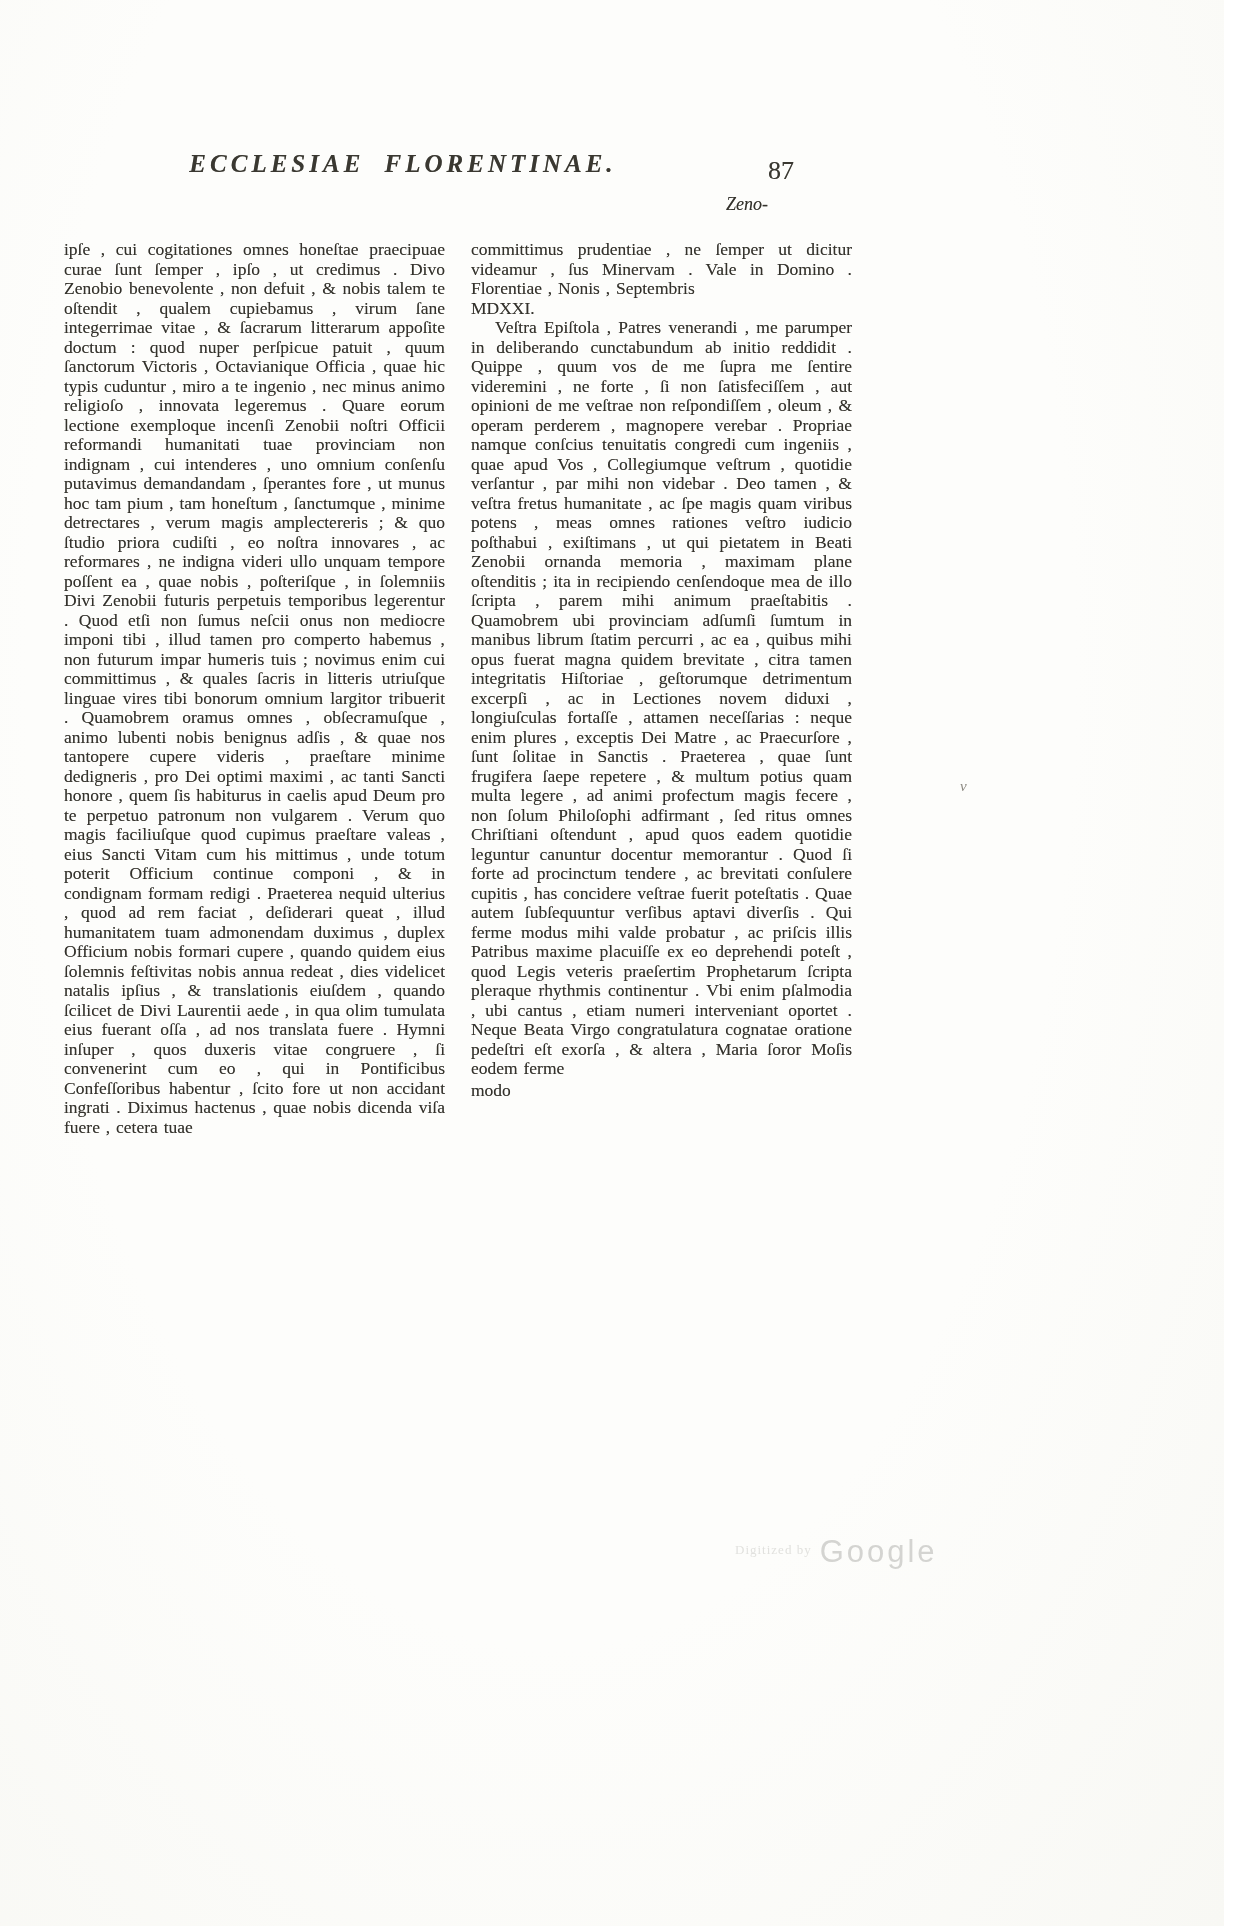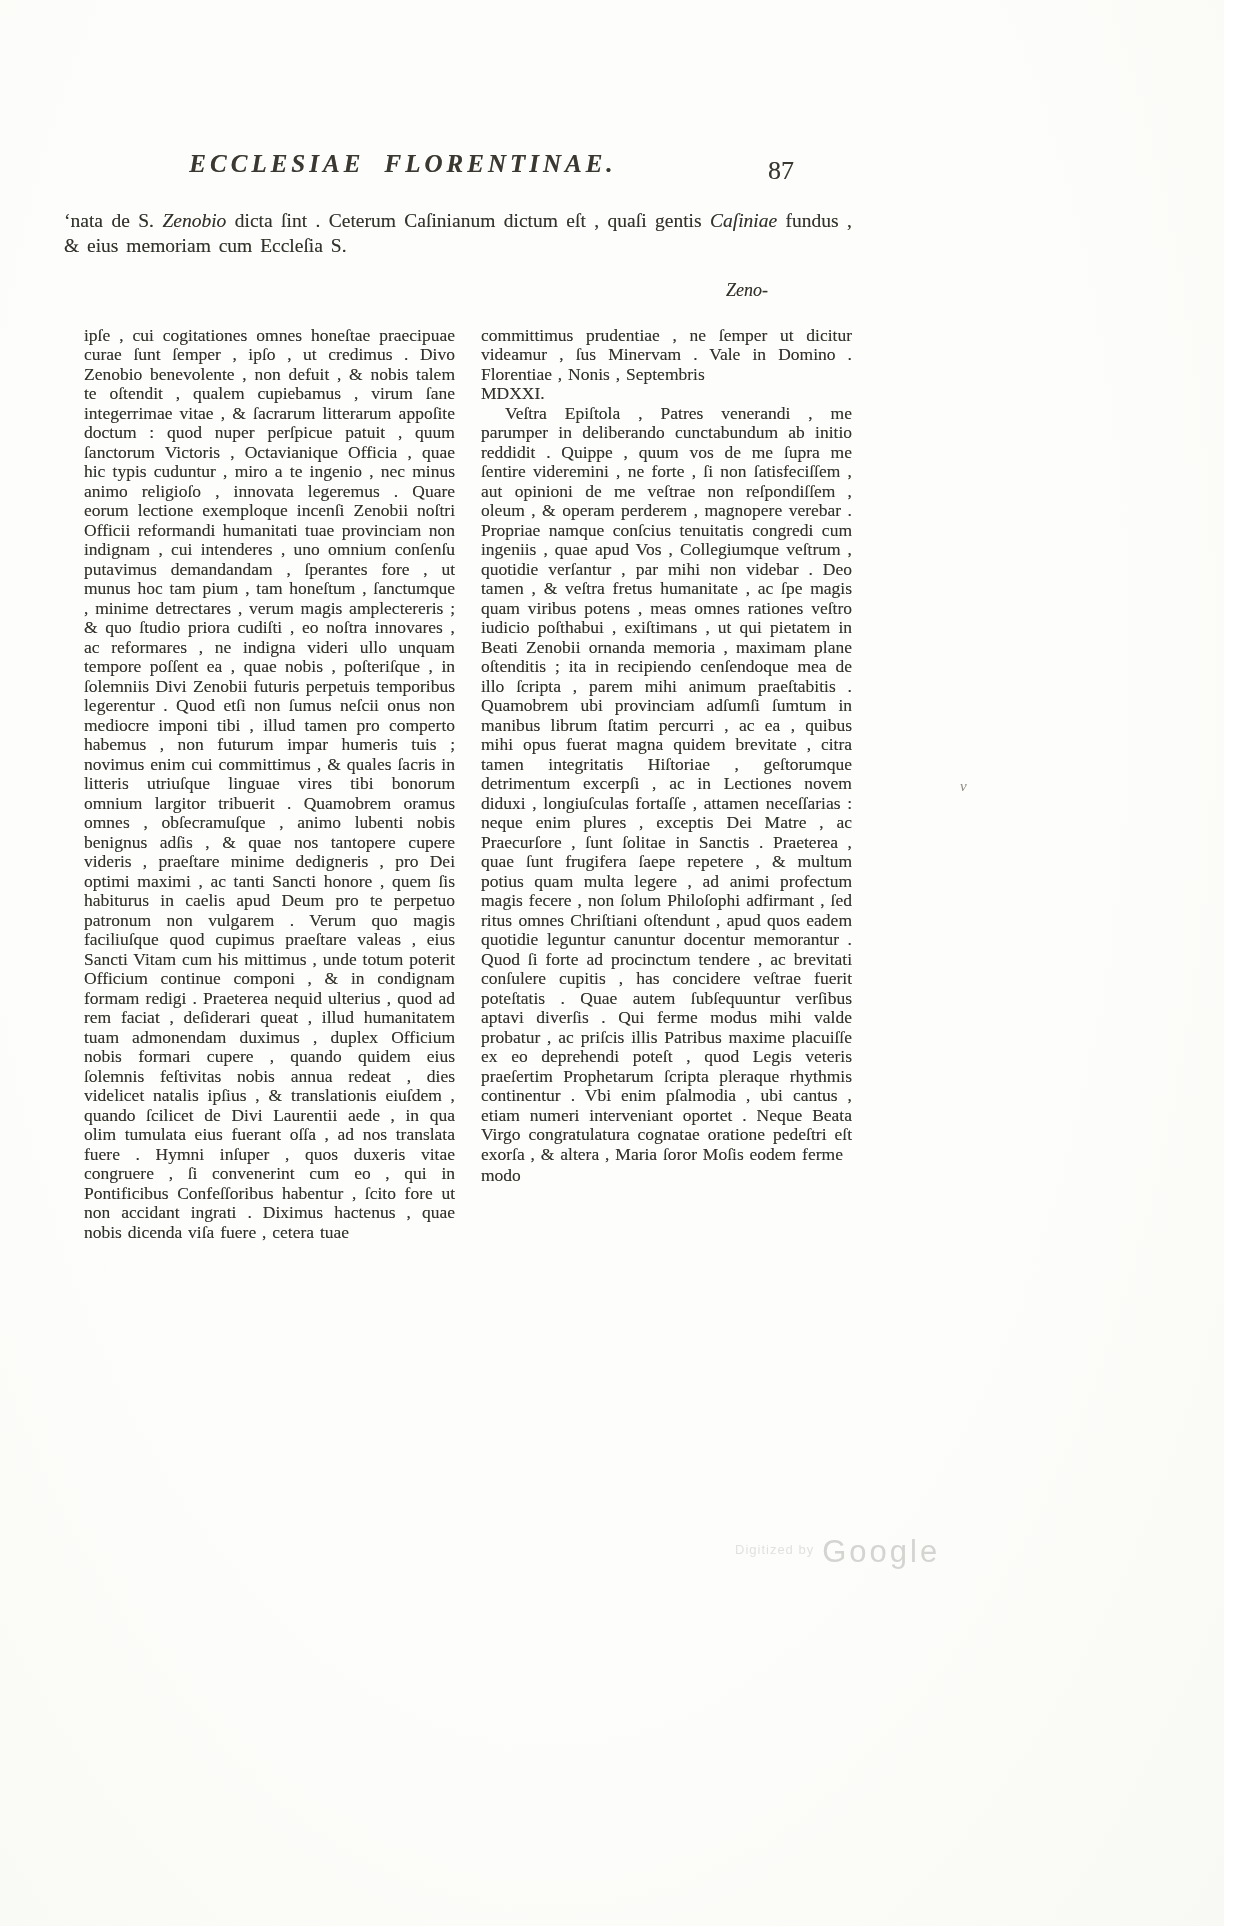--- a/index.html
+++ b/index.html
@@ -58,21 +58,20 @@
     text-align: right;
     padding-right: 84px;
     font-style: italic;
     font-size: 18px;
     line-height: 24px;
   }
   .columns {
     display: flex;
     gap: 26px;
     margin-top: 24px;
-    margin-left: 20px;
   }
   .col {
     width: 381px;
     font-size: 17.5px;
     line-height: 19.5px;
     text-align: justify;
     word-spacing: 1.5px;
   }
   .col p { margin: 0; }
   .closing-date {
@@ -102,21 +101,21 @@
   }
   .watermark {
     position: absolute;
     left: 735px;
     top: 1534px;
     white-space: nowrap;
     color: #d7d7d4;
     opacity: 0.95;
   }
   .watermark .wm-prefix {
-    font-family: Liberation Sans, sans-serif;
+    font-family: Liberation Serif, serif;
     font-size: 13px;
     letter-spacing: 1px;
     vertical-align: 8px;
     margin-right: 8px;
     color: #e0e0dd;
   }
   .watermark .wm-brand {
     font-family: "Liberation Sans", sans-serif;
     font-size: 31px;
     letter-spacing: 3px;
@@ -127,21 +126,20 @@
 <body>
 
 <div class="scan-page">
   <div class="content">
 
     <div class="running-head">
       <div class="running-title">ECCLESIAE FLORENTINAE.</div>
       <div class="page-number">87</div>
     </div>
 
-    <p class="intro"><span>‘nata de S. </span><span class="it">Zenobio</span><span> dicta ſint . Ceterum Caſinianum dictum eſt , quaſi gentis </span><span class="it">Caſiniae</span><span> fundus , &amp; eius memoriam cum Eccleſia S.</span></p>
 
     <div class="catchword-line">Zeno-</div>
 
     <div class="columns">
 
       <div class="col">
         <p>ipſe , cui cogitationes omnes honeſtae praecipuae curae ſunt ſemper , ipſo , ut credimus . Divo Zenobio benevolente , non defuit , &amp; nobis talem te oſtendit , qualem cupiebamus , virum ſane integerrimae vitae , &amp; ſacrarum litterarum appoſite doctum : quod nuper perſpicue patuit , quum ſanctorum Victoris , Octavianique Officia , quae hic typis cuduntur , miro a te ingenio , nec minus animo religioſo , innovata legeremus . Quare eorum lectione exemploque incenſi Zenobii noſtri Officii reformandi humanitati tuae provinciam non indignam , cui intenderes , uno omnium conſenſu putavimus demandandam , ſperantes fore , ut munus hoc tam pium , tam honeſtum , ſanctumque , minime detrectares , verum magis amplectereris ; &amp; quo ſtudio priora cudiſti , eo noſtra innovares , ac reformares , ne indigna videri ullo unquam tempore poſſent ea , quae nobis , poſteriſque , in ſolemniis Divi Zenobii futuris perpetuis temporibus legerentur . Quod etſi non ſumus neſcii onus non mediocre imponi tibi , illud tamen pro comperto habemus , non futurum impar humeris tuis ; novimus enim cui committimus , &amp; quales ſacris in litteris utriuſque linguae vires tibi bonorum omnium largitor tribuerit . Quamobrem oramus omnes , obſecramuſque , animo lubenti nobis benignus adſis , &amp; quae nos tantopere cupere videris , praeſtare minime dedigneris , pro Dei optimi maximi , ac tanti Sancti honore , quem ſis habiturus in caelis apud Deum pro te perpetuo patronum non vulgarem . Verum quo magis faciliuſque quod cupimus praeſtare valeas , eius Sancti Vitam cum his mittimus , unde totum poterit Officium continue componi , &amp; in condignam formam redigi . Praeterea nequid ulterius , quod ad rem faciat , deſiderari queat , illud humanitatem tuam admonendam duximus , duplex Officium nobis formari cupere , quando quidem eius ſolemnis feſtivitas nobis annua redeat , dies videlicet natalis ipſius , &amp; translationis eiuſdem , quando ſcilicet de Divi Laurentii aede , in qua olim tumulata eius fuerant oſſa , ad nos translata fuere . Hymni inſuper , quos duxeris vitae congruere , ſi convenerint cum eo , qui in Pontificibus Confeſſoribus habentur , ſcito fore ut non accidant ingrati . Diximus hactenus , quae nobis dicenda viſa fuere , cetera tuae</p>
       </div>
 
       <div class="col">

